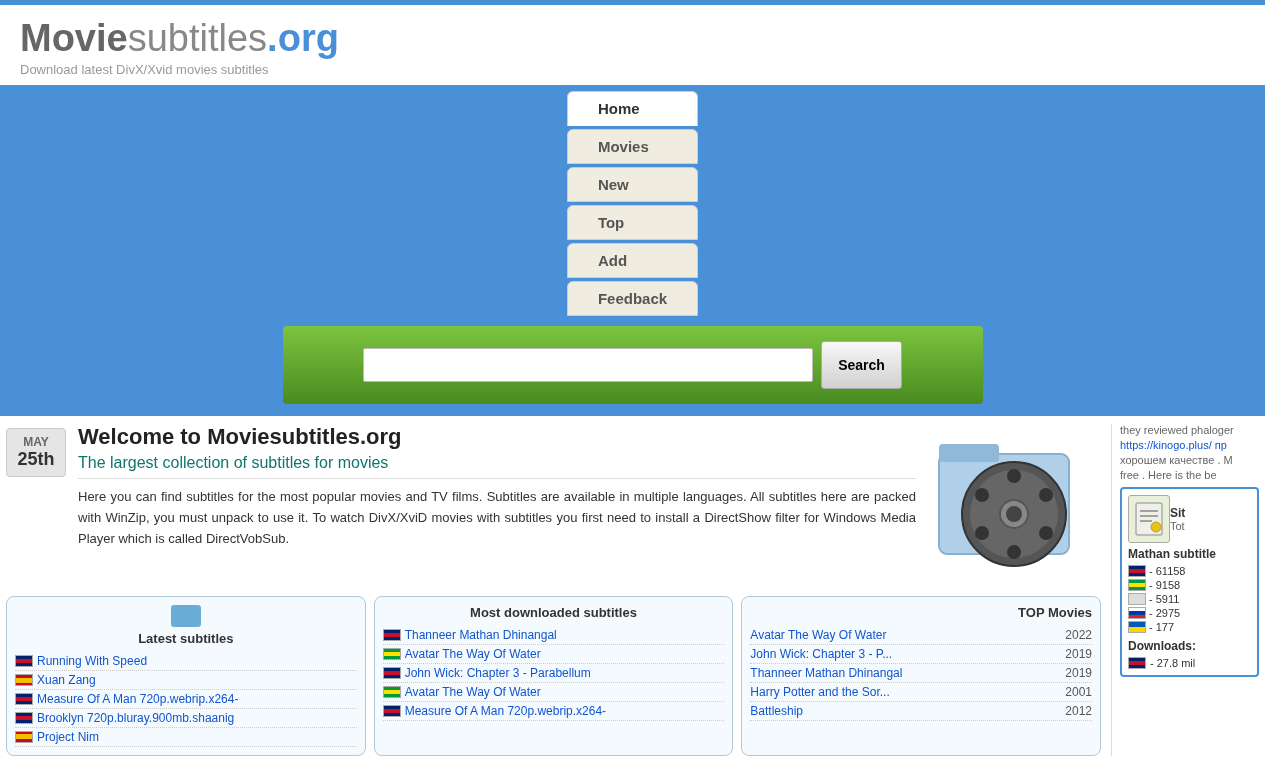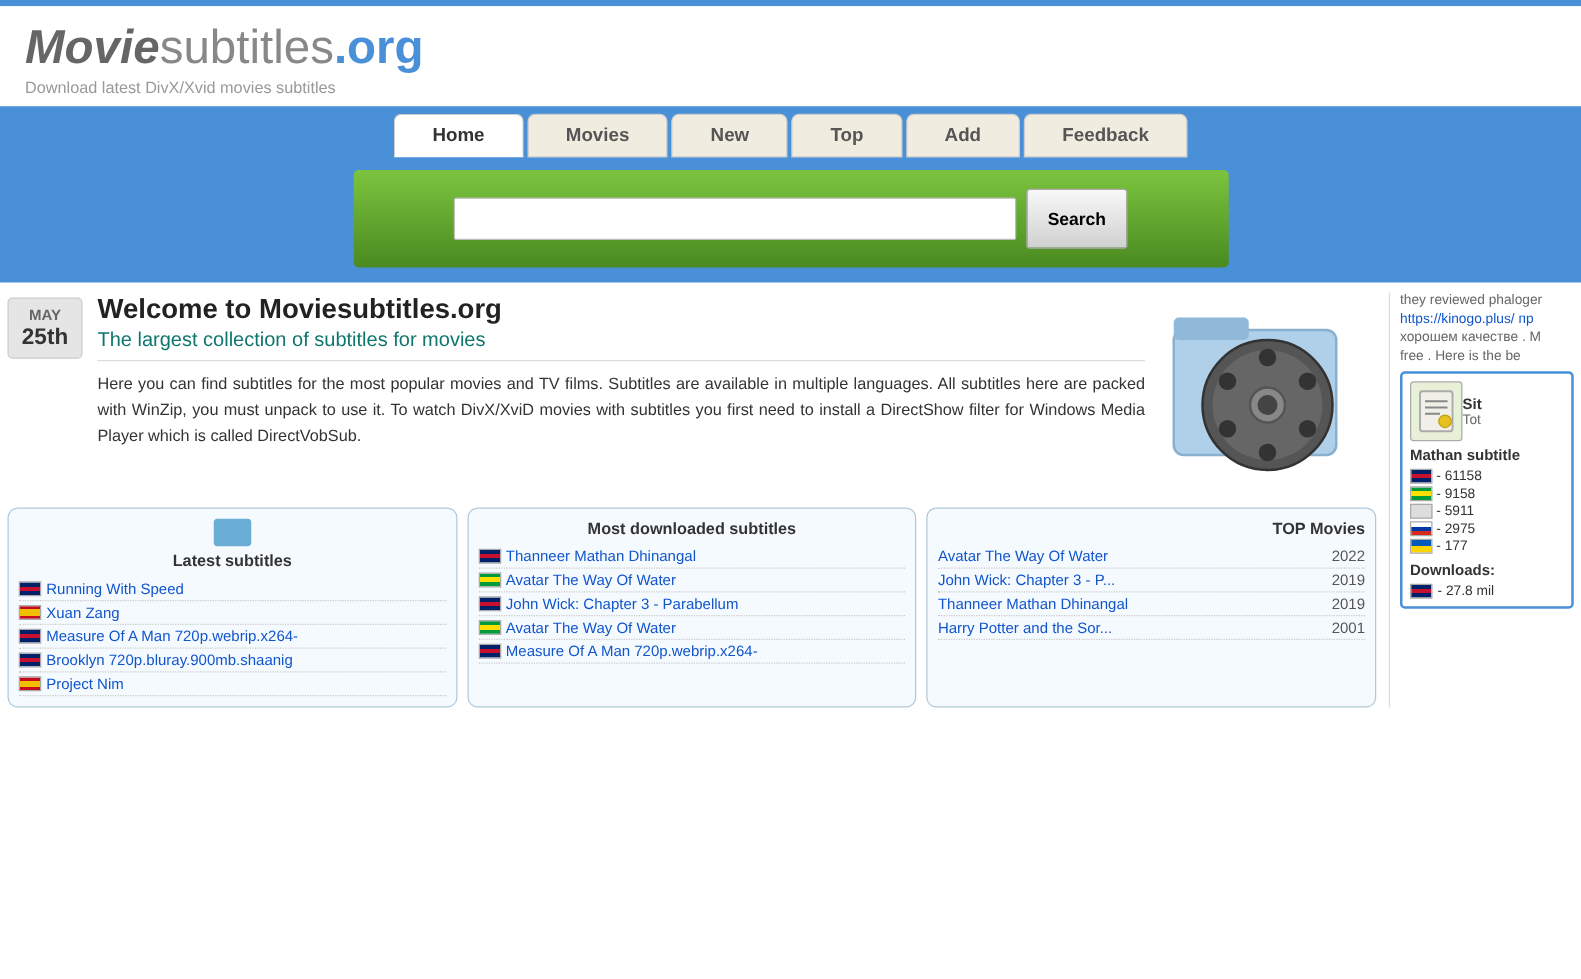--- a/index.html
+++ b/index.html
@@ -29,27 +29,27 @@
     .top-movie-row a { color: #1155cc; text-decoration: none; }
     .top-movie-year { color: #555; }
   </style>
 </head>
 <body>
 
 <div style="background:#4a90d9; height:5px;"></div>
 
 <div id="header">
   <div style="font-size:38px; font-weight:bold;">
-    <span style="color:#666;font-style:italic;">Movie</span><span style="color:#888; font-weight:normal;">subtitles</span><span style="color:#4a90d9; font-weight:bold;">.org</span>
+    <span style="color:#666;">Movie</span><span style="color:#888; font-weight:normal;">subtitles</span><span style="color:#4a90d9; font-weight:bold;">.org</span>
   </div>
   <div style="font-size:13px; color:#999; margin-top:2px;">Download latest DivX/Xvid movies subtitles</div>
 </div>
 
 <div id="nav-container">
-  <div style="display:flex; gap:3px;">
+  <div style="display:flex; gap:3px;flex-direction:column;">
     <a href="#" class="nav-tab active">Home</a>
     <a href="#" class="nav-tab">Movies</a>
     <a href="#" class="nav-tab">New</a>
     <a href="#" class="nav-tab">Top</a>
     <a href="#" class="nav-tab">Add</a>
     <a href="#" class="nav-tab">Feedback</a>
   </div>
 </div>
 
 <div id="search-section">
@@ -165,20 +165,24 @@
           <a href="#">John Wick: Chapter 3 - P...</a>
           <span class="top-movie-year">2019</span>
         </div>
         <div class="top-movie-row">
           <a href="#">Thanneer Mathan Dhinangal</a>
           <span class="top-movie-year">2019</span>
         </div>
         <div class="top-movie-row">
           <a href="#">Harry Potter and the Sor...</a>
           <span class="top-movie-year">2001</span>
+        </div>
+        <div class="top-movie-row">
+          <a href="#">Battleship</a>
+          <span class="top-movie-year">2012</span>
         </div>
       </div>
 
     </div>
   </div>
 
   <div style="width:148px; flex-shrink:0; border-left:1px solid #ddd; padding-left:8px; font-size:11px;">
     <div style="color:#666; font-size:11px; margin-bottom:3px; overflow:hidden; white-space:nowrap;">they reviewed phaloger</div>
     <div style="color:#1155cc; font-size:11px; margin-bottom:3px; overflow:hidden; white-space:nowrap;">https://kinogo.plus/ пр</div>
     <div style="color:#666; font-size:11px; margin-bottom:3px; overflow:hidden; white-space:nowrap;">хорошем качестве . M</div>

